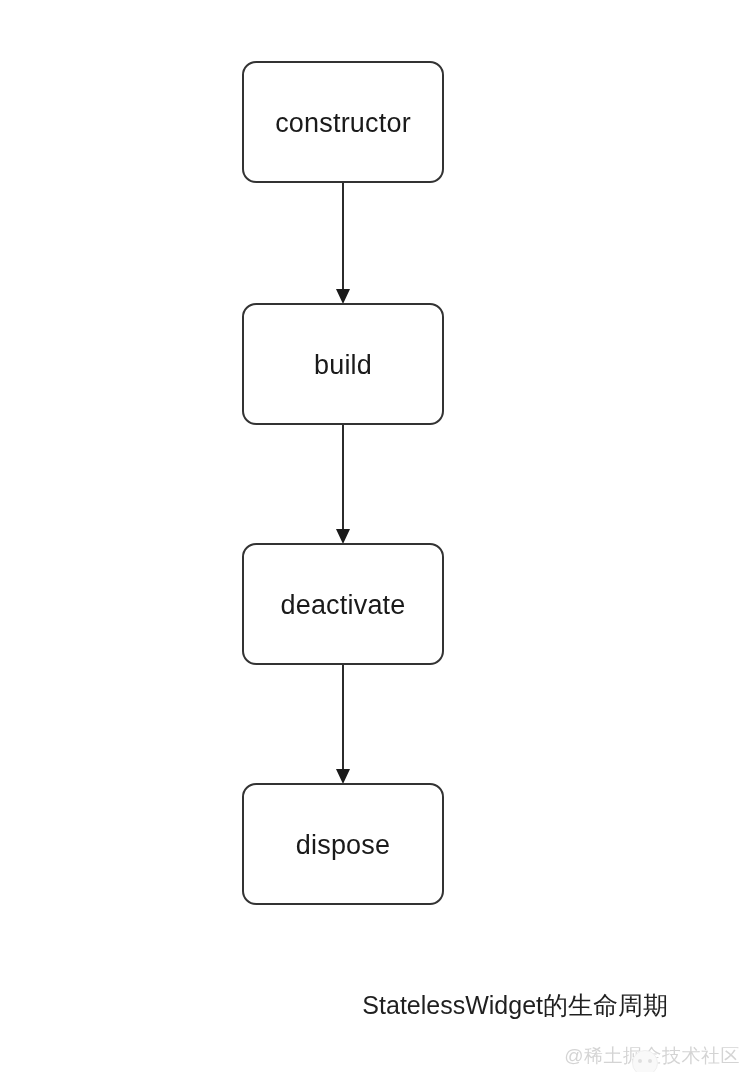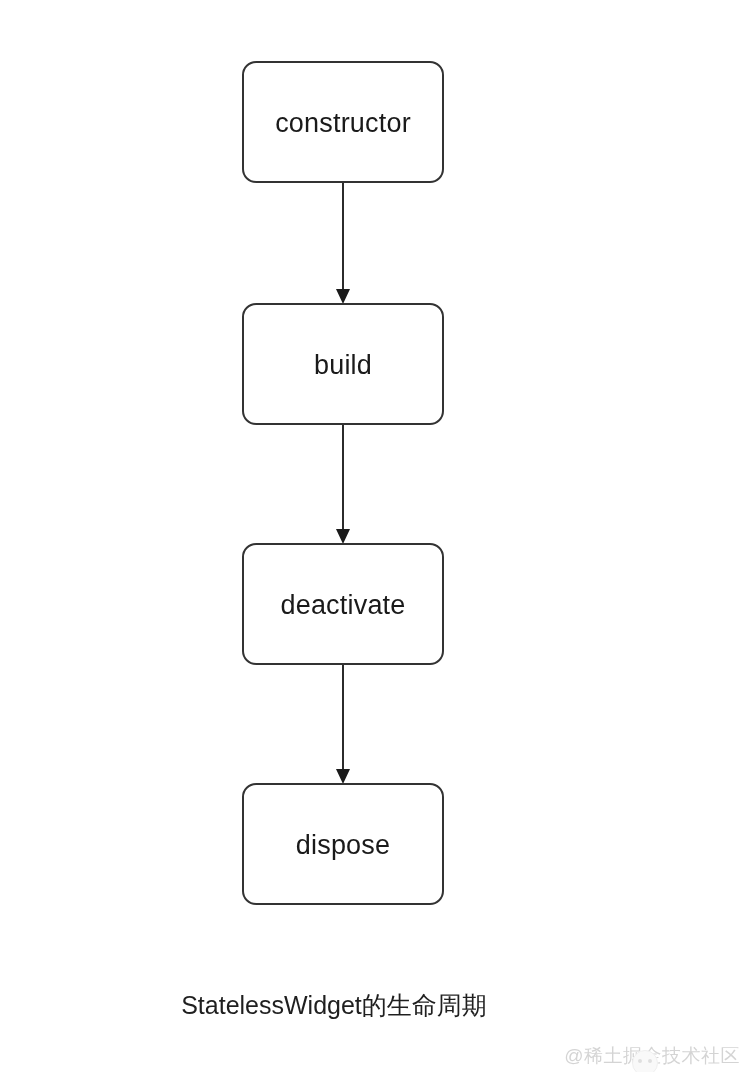--- a/index.html
+++ b/index.html
@@ -54,21 +54,21 @@
     fill: #1a1a1a;
     stroke: none;
   }
 
   
   #diagram-caption {
     position: absolute;
     left: 0;
     top: 963px;
     width: 668px;
-    text-align: center;
+    text-align: right;
     font-size: 25px;
     line-height: 36px;
     color: #1f1f1f;
     font-family: "Liberation Sans", "DejaVu Sans", sans-serif;
     white-space: nowrap;
   }
 
   
   #watermark {
     position: absolute;

